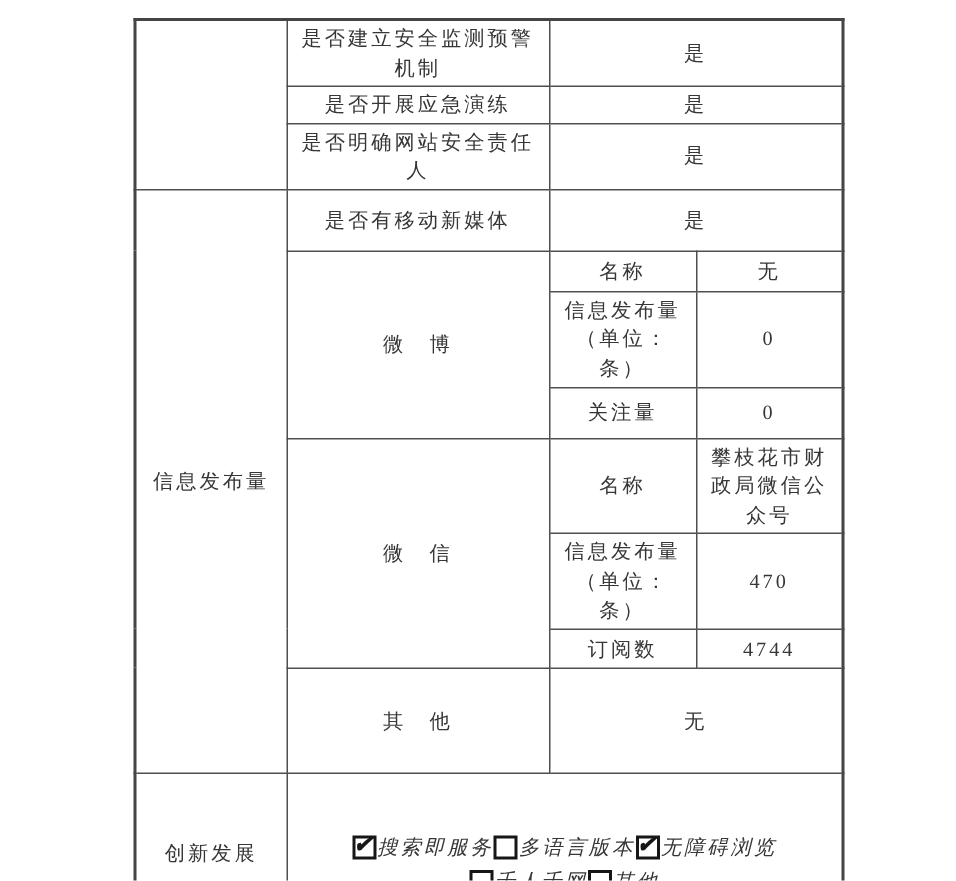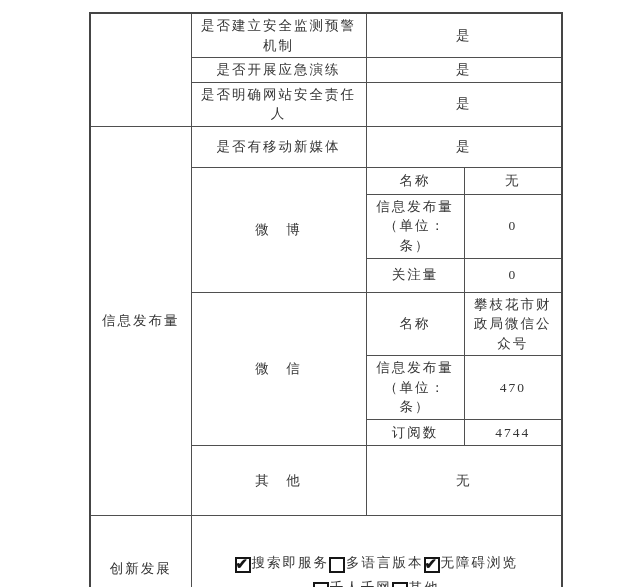--- a/index.html
+++ b/index.html
@@ -41,21 +41,21 @@
   tr.r5{height:27px;}
   tr.r6{height:56px;}
   tr.r7{height:34px;}
   tr.r8{height:56px;}
   tr.r9{height:54px;}
   tr.r10{height:26px;}
   tr.r11{height:70px;margin-left:34px;}
   tr.r12{height:107px;}
   .num{letter-spacing:1px;}
   .cb-row{white-space:nowrap;letter-spacing:2px;padding:0;}
-  .cb-item{display:inline-flex;align-items:flex-end;}
+  .cb-item{display:inline-flex;align-items:center;font-style:italic;}
   .cb-box{
     display:inline-block;
     width:12px;height:12px;
     border:2px solid #161616;
     position:relative;
     margin-right:1px;
     background:#ffffff;
     flex:none;
   }
   .cb-box[data-checked="true"]::after{

